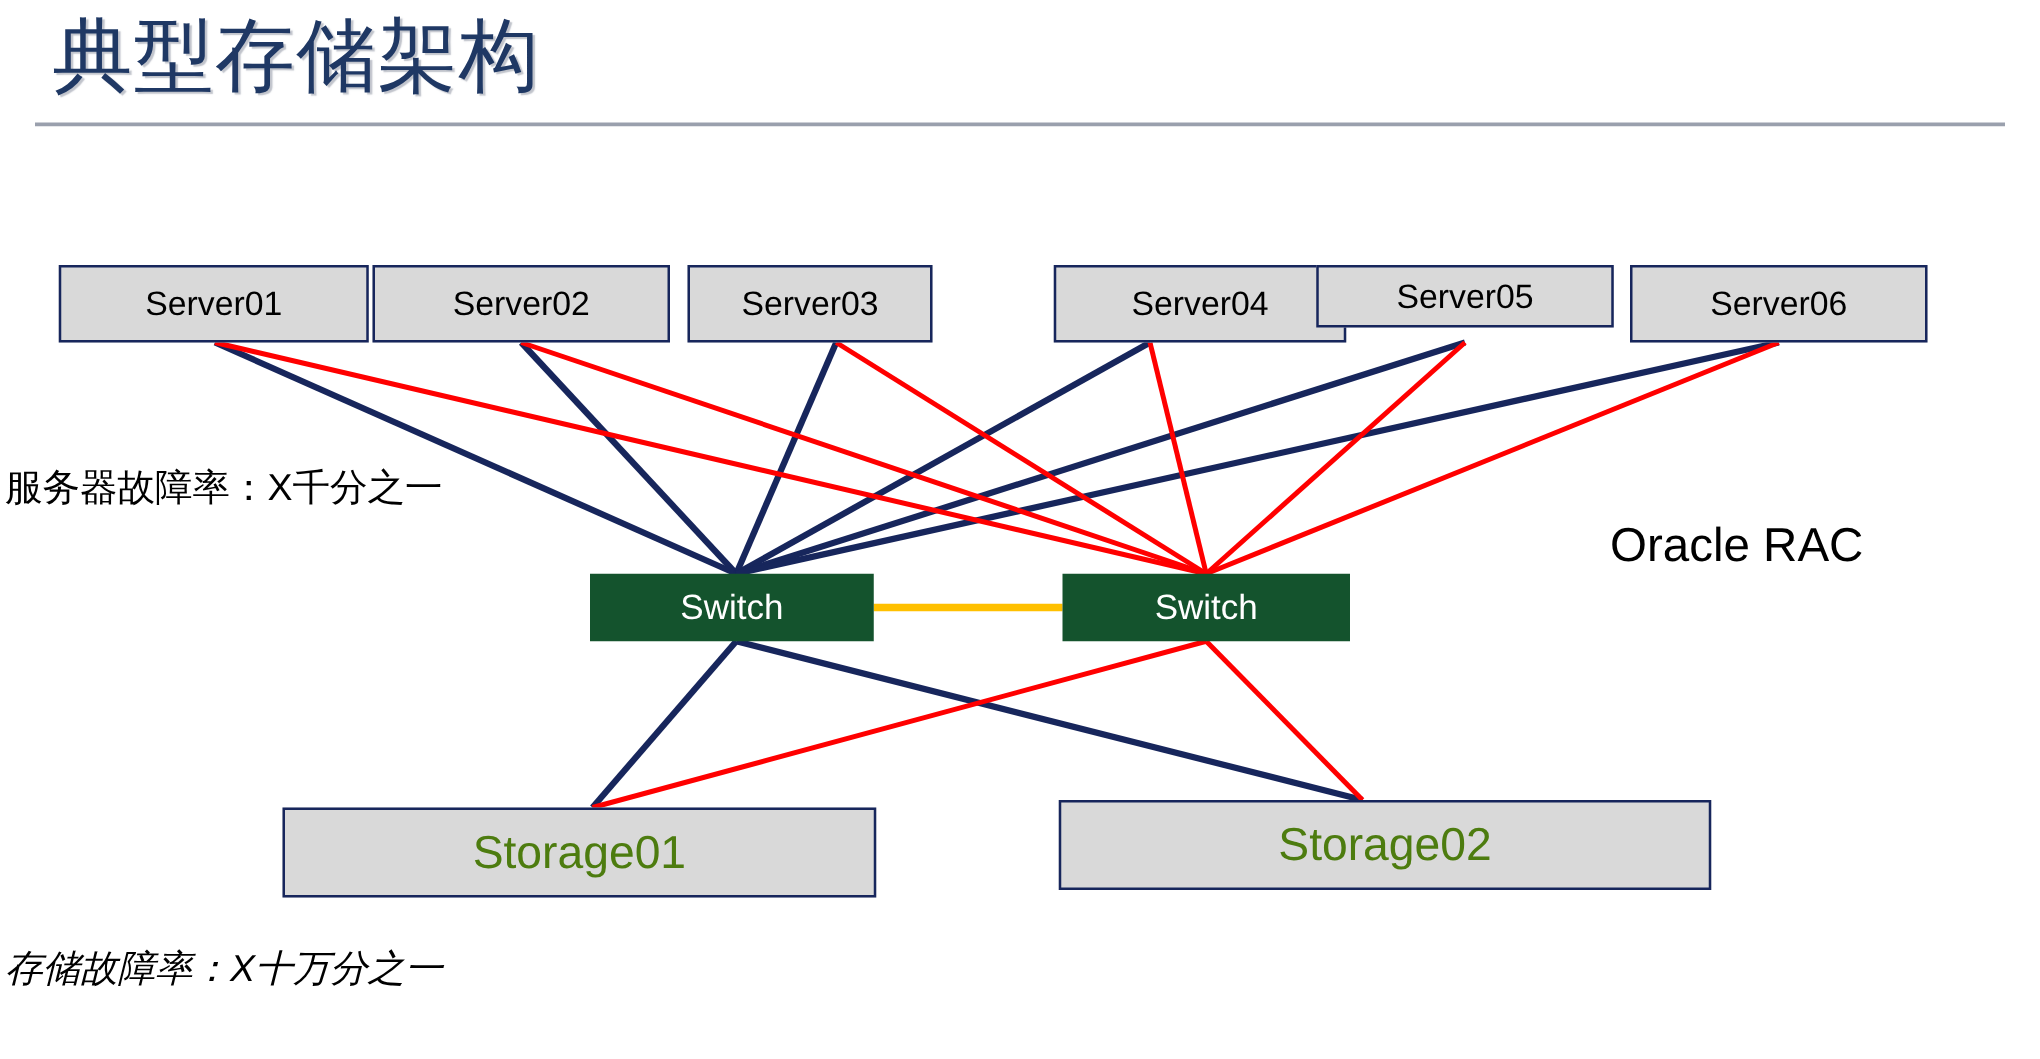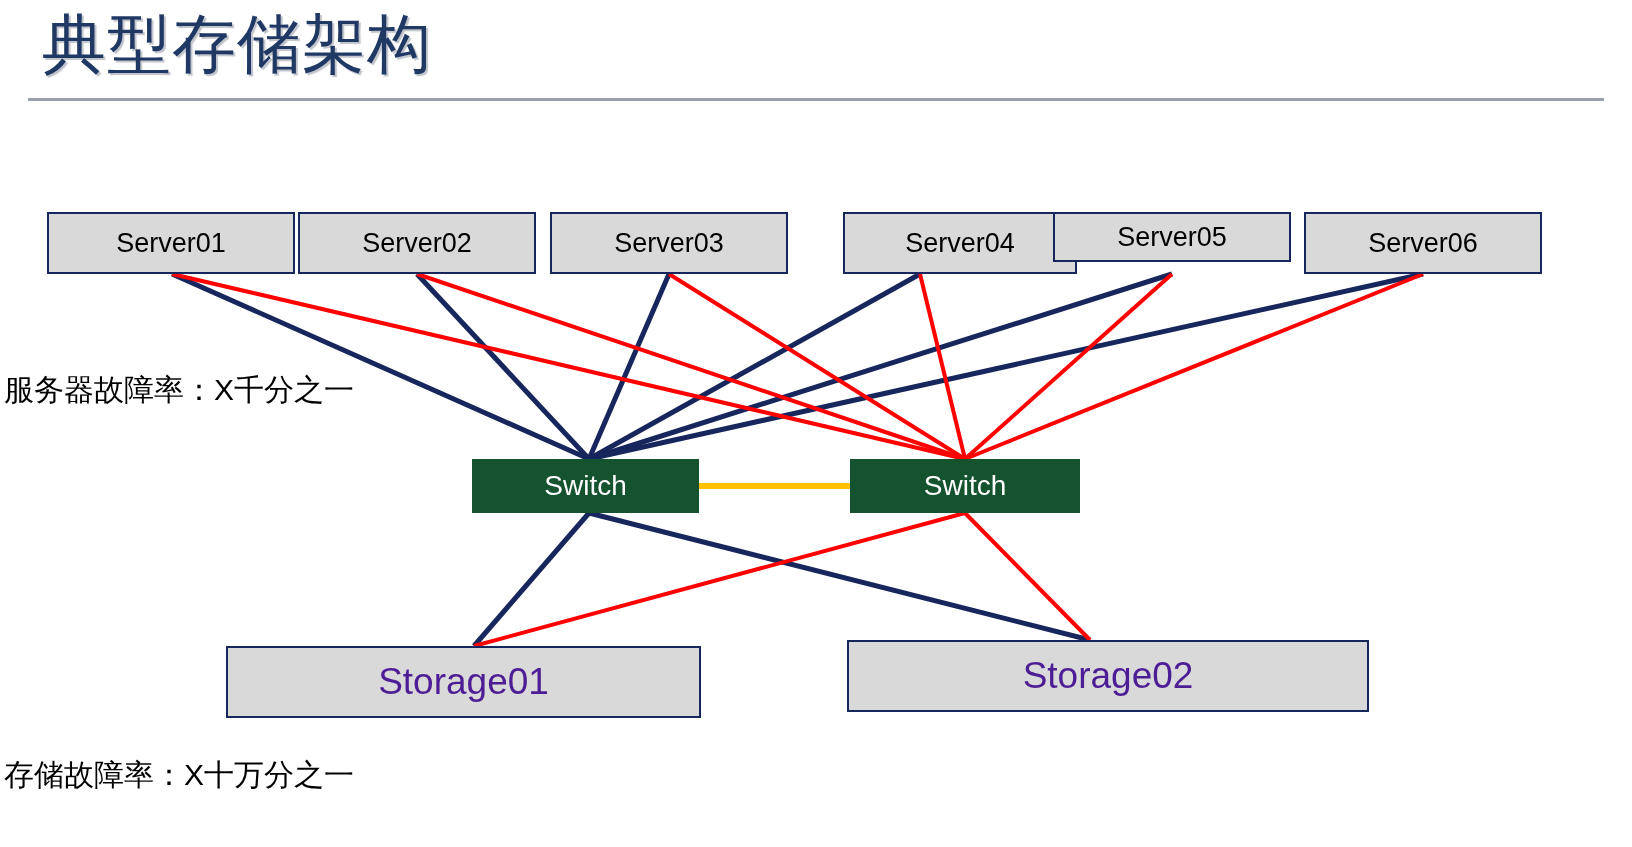--- a/index.html
+++ b/index.html
@@ -67,32 +67,32 @@
     background: #14532d;
     border: none;
     color: #ffffff;
     font-size: 28px;
     height: 54px;
   }
   .storage-box {
     background: #d9d9d9;
     border: 2px solid #17265c;
     font-size: 37px;
-    color: #4c1d95;
+    color: #4d7c0f;
     height: 72px;
   }
   
   .note {
     position: absolute;
     font-size: 30px;
     color: #000000;
     white-space: nowrap;
   }
   #note-server { left: 4px;  top: 370px; }
-  #note-storage { left: 4px; top: 755px; }
+  #note-storage { left: 4px; top: 755px; font-style: italic; }
   #side-note {
     position: absolute;
     left: 1288px;
     top: 412px;
     font-size: 38px;
     line-height: 51px;
     color: #000000;
     white-space: nowrap;
   }
 </style>
@@ -134,21 +134,21 @@
       </g>
   </svg>
 
   <div id="servers-layer">
       <div class="node server-box" style="left: 47px; top: 212px; width: 248px; height: 62px;">
         <span>Server01</span>
       </div>
       <div class="node server-box" style="left: 298px; top: 212px; width: 238px; height: 62px;">
         <span>Server02</span>
       </div>
-      <div class="node server-box" style="left: 550px; top: 212px; width: 238px; height: 62px;">
+      <div class="node server-box" style="left: 550px; top: 212px; width: 196px; height: 62px;">
         <span>Server03</span>
       </div>
       <div class="node server-box" style="left: 801px; top: 212px; width: 234px; height: 62px; margin-left: 42px;">
         <span>Server04</span>
       </div>
       <div class="node server-box" style="left: 1053px; top: 212px; width: 238px; height: 50px;">
         <span>Server05</span>
       </div>
       <div class="node server-box" style="left: 1304px; top: 212px; width: 238px; height: 62px;">
         <span>Server06</span>
@@ -168,15 +168,16 @@
       </div>
       <div class="node storage-box" style="left: 847px; top: 640px; width: 522px; height: 72px;">
         <span>Storage02</span>
       </div>
     </div>
 
   <div class="note" id="note-server">服务器故障率：X千分之一</div>
   <div class="note" id="note-storage">存储故障率：X十万分之一</div>
 
   <div id="side-note">
+      <div>Oracle RAC</div>
     </div>
 
 </div>
 
 </body></html>

